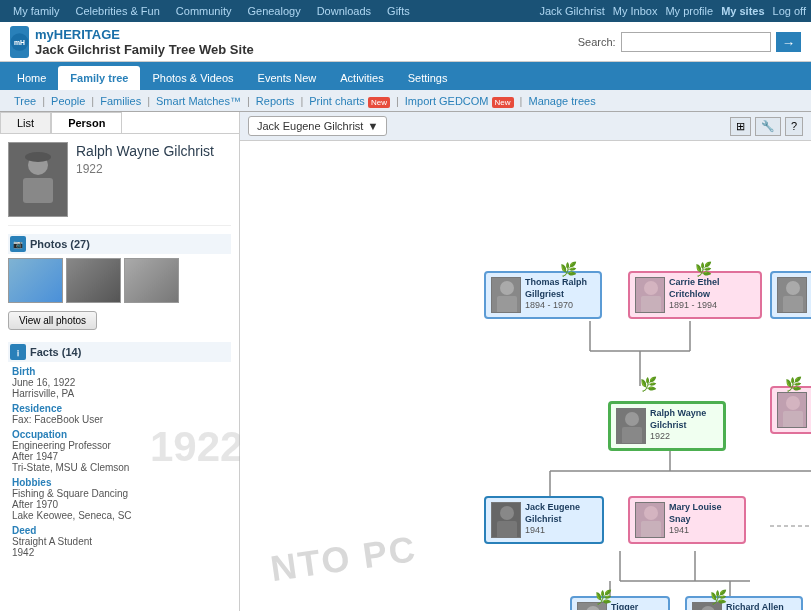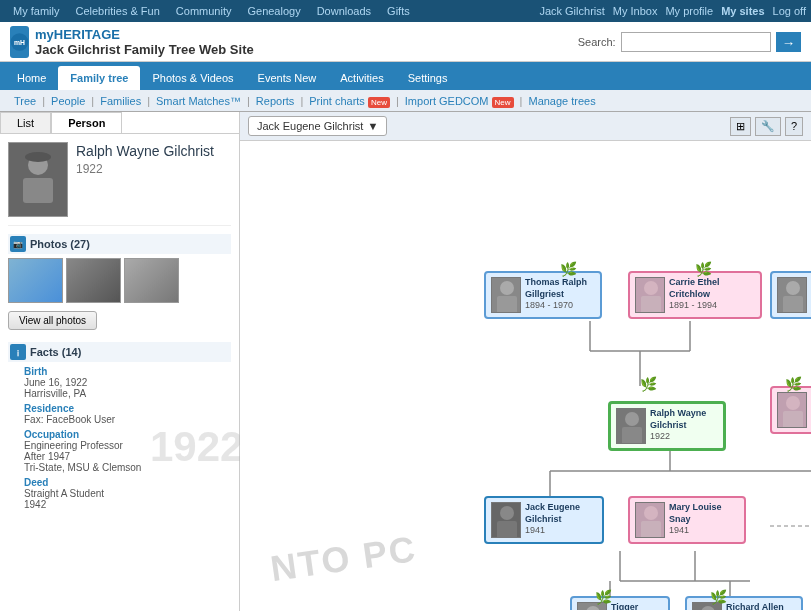--- a/index.html
+++ b/index.html
@@ -50,21 +50,21 @@
 
     .photos-strip { display: flex; gap: 3px; margin: 4px 0; }
     .photo-thumb { width: 55px; height: 45px; background: #ccc; border: 1px solid #999; overflow: hidden; }
     .photo-thumb-1 { background: linear-gradient(135deg, #7fb3d3 0%, #4a90d9 100%); }
     .photo-thumb-2 { background: linear-gradient(135deg, #888 0%, #555 100%); }
     .photo-thumb-3 { background: linear-gradient(135deg, #aaa 0%, #777 100%); }
 
     .view-all-btn { background: linear-gradient(to bottom, #f5f5f5, #e0e0e0); border: 1px solid #aaa; padding: 3px 10px; font-size: 10px; cursor: pointer; border-radius: 3px; margin: 4px 0; }
 
     .facts-list { font-size: 10px; }
-    .fact-item { margin: 4px 16px; }
+    .fact-item { margin: 4px 4px; }
     .fact-label { color: #2980b9; font-weight: bold; cursor: pointer; }
     .fact-value { color: #555; }
 
     
     .tree-panel { flex: 1; background: white; overflow: hidden; position: relative; }
     .tree-header { background: #e8eef5; border-bottom: 1px solid #ccc; padding: 4px 8px; display: flex; align-items: center; gap: 8px; }
     .tree-title-box { background: white; border: 1px solid #aaa; padding: 3px 8px; font-size: 11px; color: #333; border-radius: 3px; display: flex; align-items: center; gap: 4px; }
     .tree-toolbar { margin-left: auto; display: flex; gap: 4px; }
     .tree-tool-btn { background: #e0e8f0; border: 1px solid #aaa; padding: 2px 5px; font-size: 11px; cursor: pointer; }
 
@@ -208,20 +208,24 @@
         </div>
         <div class="fact-item">
           <div class="fact-label">Residence</div>
           <div class="fact-value">Fax: FaceBook User</div>
         </div>
         <div class="fact-item">
           <div class="fact-label">Occupation</div>
           <div class="fact-value">Engineering Professor<br>After 1947<br>Tri-State, MSU &amp; Clemson</div>
         </div>
         <div class="fact-item">
+          <div class="fact-label">Hobbies</div>
+          <div class="fact-value">Fishing &amp; Square Dancing<br>After 1970<br>Lake Keowee, Seneca, SC</div>
+        </div>
+        <div class="fact-item">
           <div class="fact-label">Deed</div>
           <div class="fact-value">Straight A Student<br>1942</div>
         </div>
       </div>
 
       
       <div style="position:absolute;bottom:140px;left:150px;font-size:42px;font-weight:bold;color:rgba(180,180,180,0.35);pointer-events:none;">1922</div>
 
     </div>
   </div>

